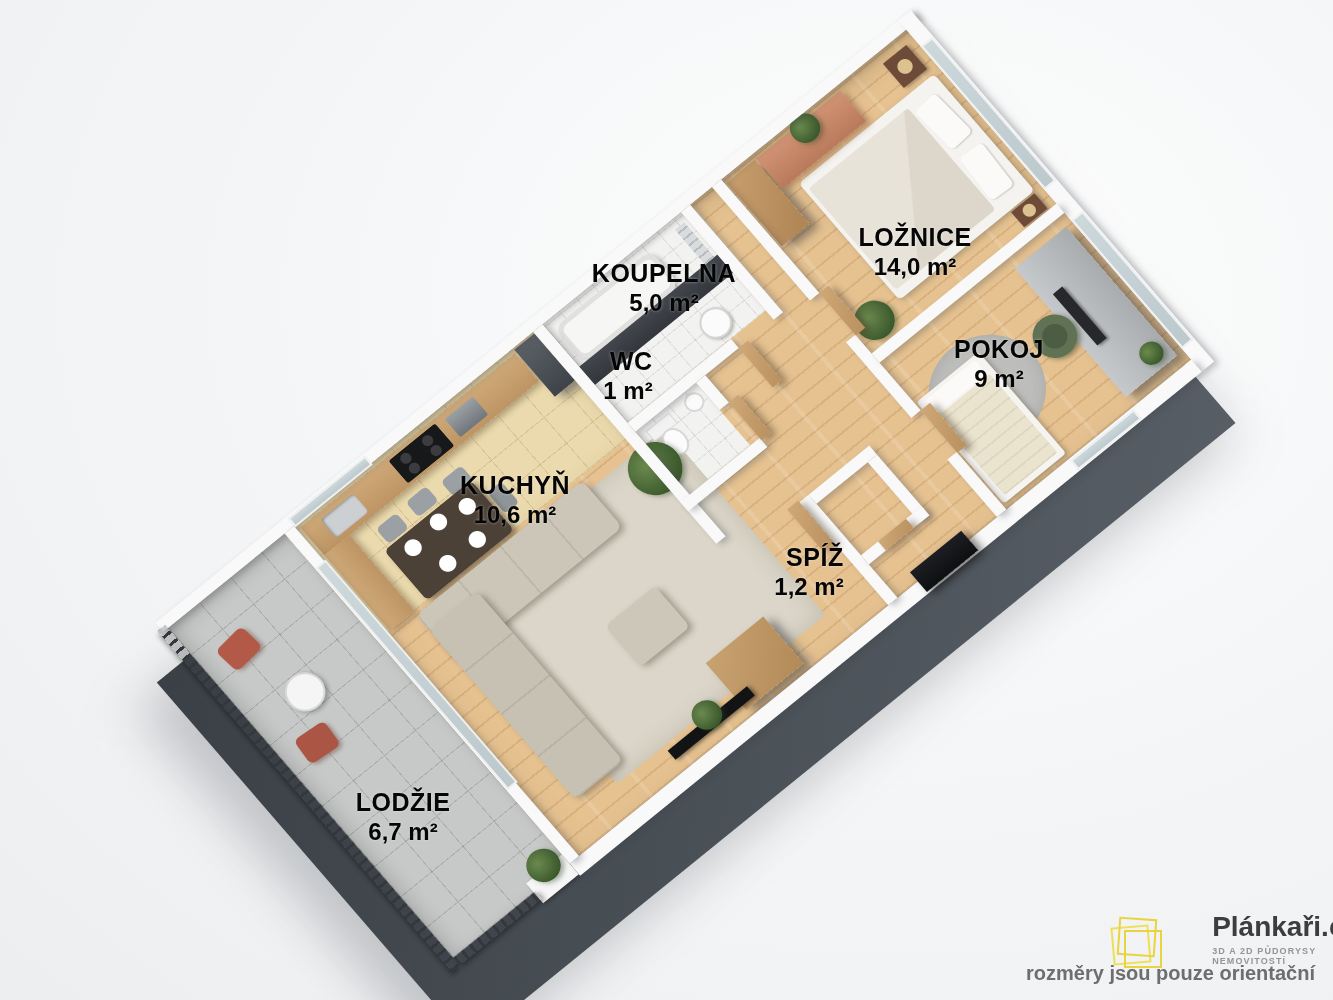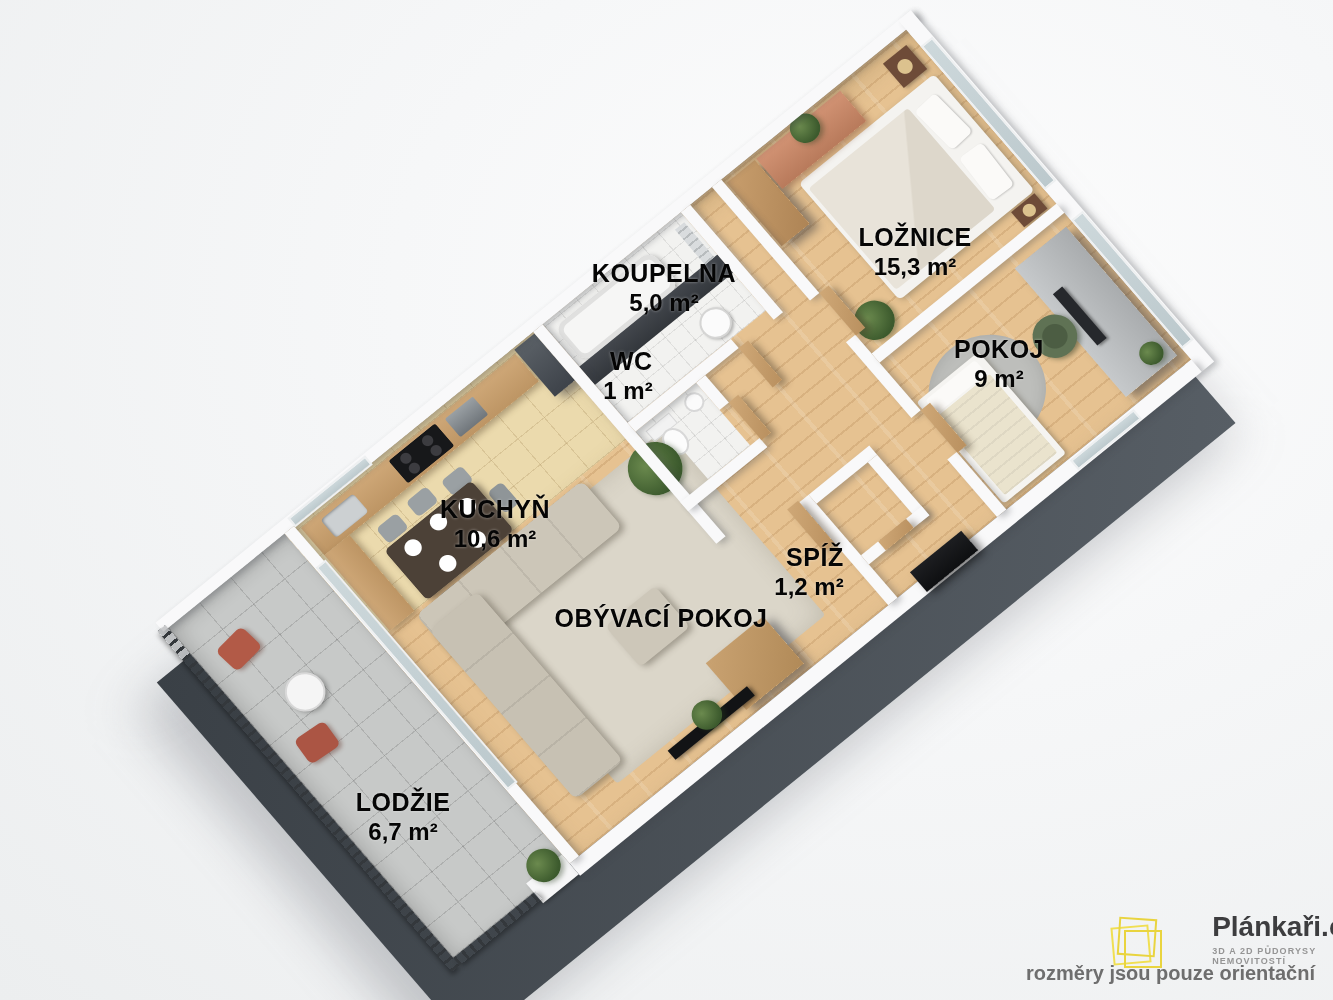--- a/index.html
+++ b/index.html
@@ -177,36 +177,35 @@
   <div class="lbl" style="left:664px;top:287px;">
     <span class="nm">KOUPELNA</span>
     <span class="ar">5,0 m²</span>
   </div>
   <div class="lbl" style="left:628px;top:375px;">
     <span class="nm">WC</span>
     <span class="ar">1 m²</span>
   </div>
   <div class="lbl" style="left:915px;top:251px;">
     <span class="nm">LOŽNICE</span>
-    <span class="ar">15,3 m²</span>
+    <span class="ar">14,0 m²</span>
   </div>
   <div class="lbl" style="left:999px;top:363px;">
     <span class="nm">POKOJ</span>
     <span class="ar">9 m²</span>
   </div>
-  <div class="lbl" style="left:495px;top:499px;margin-top:24px;">
+  <div class="lbl" style="left:515px;top:499px;">
     <span class="nm">KUCHYŇ</span>
     <span class="ar">10,6 m²</span>
   </div>
   <div class="lbl" style="left:809px;top:571px;">
     <span class="nm">SPÍŽ</span>
     <span class="ar">1,2 m²</span>
   </div>
   <div class="lbl" style="left:661px;top:618px;">
-    <span class="nm">OBÝVACÍ POKOJ</span>
   </div>
   <div class="lbl" style="left:403px;top:816px;">
     <span class="nm">LODŽIE</span>
     <span class="ar">6,7 m²</span>
   </div>
 
 
   <div id="plankari">
     <div style="position:relative;width:52px;height:58px;">
       <div class="sq" style="left:0;top:14px;transform:rotate(-5deg);border-color:#f0df52;"></div>

